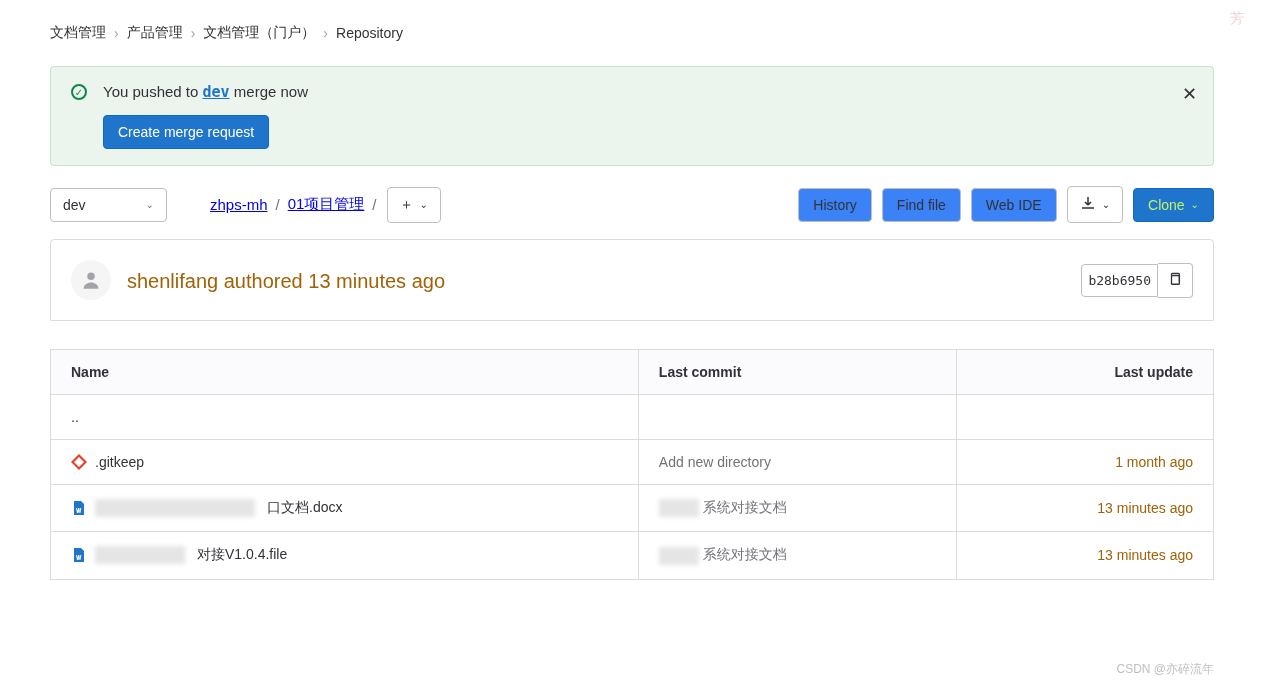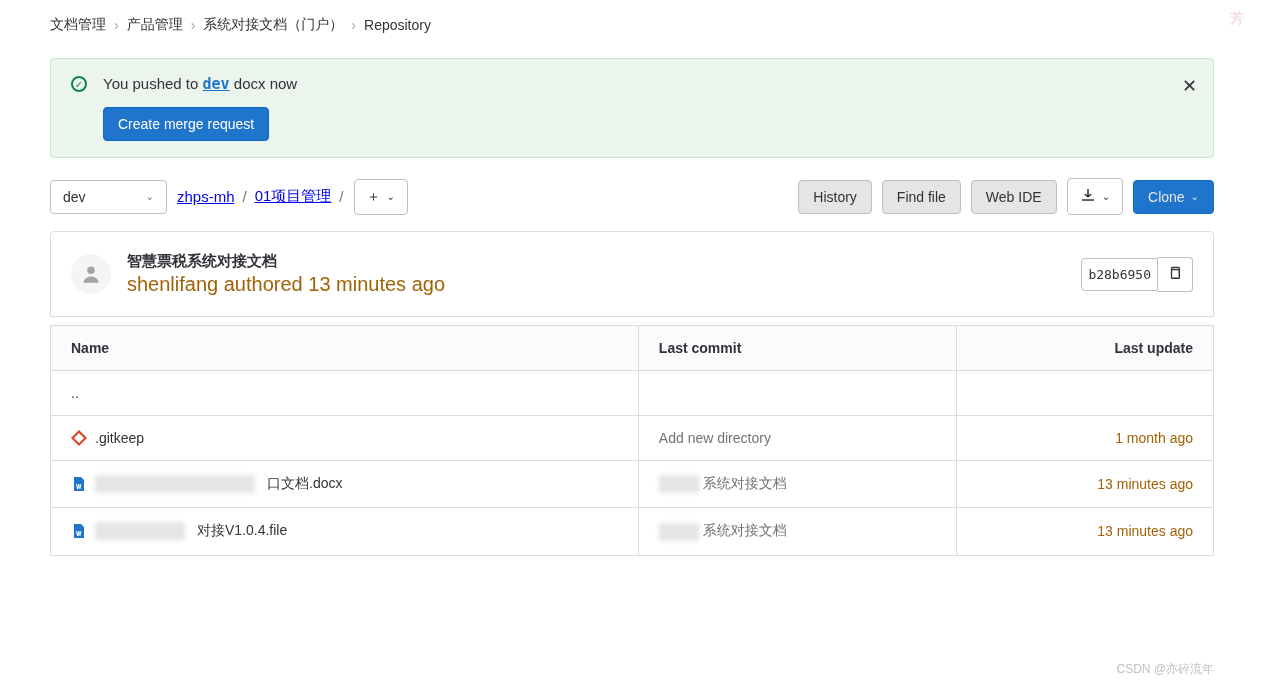--- a/index.html
+++ b/index.html
@@ -1,44 +1,44 @@
 <!DOCTYPE html>
 <html><head>
 <meta charset="utf-8">
 <style>
 * { box-sizing: border-box; margin: 0; padding: 0; }
 body { font-family: -apple-system, BlinkMacSystemFont, "Segoe UI", Helvetica, Arial, sans-serif; font-size: 14px; color: #333238; background: #fff; width: 1264px; padding: 0 50px; }
-.breadcrumb { display: flex; align-items: center; gap: 8px; padding: 16px 0 12px; font-size: 14px; color: #737278; }
+.breadcrumb { display: flex; align-items: center; gap: 8px; padding: 24px 0 12px; font-size: 14px; color: #737278; }
 .breadcrumb a { color: #333238; text-decoration: none; }
 .breadcrumb .sep { color: #a4a3a8; }
 .alert { border: 1px solid #c3e6cd; background: #ecf4ee; border-radius: 4px; padding: 16px 20px; margin: 12px 0 20px; position: relative; }
 .alert-head { display: flex; align-items: center; gap: 16px; }
 .alert-check { width: 16px; height: 16px; border: 2px solid #108548; border-radius: 50%; display: flex; align-items: center; justify-content: center; color: #108548; font-size: 10px; }
 .alert-text { font-size: 15px; color: #333238; }
 .alert-text .branch { color: #1f75cb; font-weight: 600; font-family: monospace; }
 .alert-close { position: absolute; right: 16px; top: 16px; font-size: 18px; color: #333238; cursor: pointer; }
-.btn { display: inline-flex; align-items: center; gap: 6px; padding: 8px 14px; border: 1px solid #bfbfc3; border-radius: 4px; background: #e5e5e5; color: #333238; font-size: 14px; cursor: pointer; text-decoration: none; }
+.btn { display: inline-flex; align-items: center; gap: 6px; padding: 8px 14px; border: 1px solid #bfbfc3; border-radius: 4px; background: #3b82f6; color: #333238; font-size: 14px; cursor: pointer; text-decoration: none; }
 .btn-primary { background: #1f75cb; border-color: #1068bf; color: #ffffff; }
-.btn-blue { background: #1f75cb; border-color: #1068bf; color: #e5e5e5; }
+.btn-blue { background: #1f75cb; border-color: #1068bf; color: #bef264; }
 .toolbar { display: flex; align-items: center; justify-content: space-between; margin-bottom: 16px; }
 .toolbar-left, .toolbar-right { display: flex; align-items: center; gap: 10px; }
 .branch-select { border: 1px solid #bfbfc3; border-radius: 4px; padding: 8px 12px; display: flex; align-items: center; gap: 60px; background: #fff; cursor: pointer; }
 .branch-select .chev { color: #737278; font-size: 10px; }
-.path { display: flex; align-items: center; gap: 8px; font-size: 15px; color: #333238; }
+.path { display: flex; align-items: center; gap: 8px; font-size: 15px; color: #333238; margin-left: 33px; }
 .path .sep { color: #737278; }
 .icon-btn { border: 1px solid #bfbfc3; border-radius: 4px; padding: 8px 12px; background: #fff; display: flex; align-items: center; gap: 6px; cursor: pointer; }
 .commit-box { border: 1px solid #dcdcde; border-radius: 4px 4px 0 0; padding: 20px; display: flex; align-items: center; justify-content: space-between; }
 .commit-left { display: flex; align-items: center; gap: 16px; }
 .avatar { width: 40px; height: 40px; border-radius: 50%; background: #f5f5f5; display: flex; align-items: center; justify-content: center; color: #a4a3a8; }
 .commit-title { font-weight: 600; font-size: 15px; color: #333238; }
 .commit-meta { font-size: 20px; color: #a16207; margin-top: 2px; }
 .commit-right { display: flex; align-items: center; gap: 0; }
 .sha-btn { border: 1px solid #bfbfc3; border-radius: 4px 0 0 4px; padding: 8px 6px; font-family: monospace; font-size: 13px; background: #fff; cursor: pointer; }
 .copy-btn { border: 1px solid #bfbfc3; border-left: none; border-radius: 0 4px 4px 0; padding: 8px 10px; background: #fff; cursor: pointer; }
-table { width: 100%; border-collapse: collapse; margin-top: 8px; }
+table { width: 100%; border-collapse: collapse; margin-top: 28px; }
 th { text-align: left; padding: 14px 20px; background: #fbfafd; border: 1px solid #dcdcde; font-weight: 600; font-size: 14px; color: #333238; }
 th.right { text-align: right; }
 td { padding: 14px 20px; border: 1px solid #dcdcde; border-top: none; font-size: 14px; color: #333238; }
 td.right { text-align: right; color: #a16207; }
 td.commit-col { color: #737278; }
 .file-link { display: flex; align-items: center; gap: 8px; color: #333238; text-decoration: none; }
 .file-icon { width: 16px; height: 16px; flex-shrink: 0; }
 .gitkeep-icon { color: #e24329; }
 .word-icon { color: #1f75cb; }
 .blur-box { display: inline-block; height: 18px; background: #e5e5e5; filter: blur(2px); vertical-align: middle; margin-right: 4px; }
@@ -49,30 +49,30 @@
 </head>
 <body>
 
 <div class="watermark">芳</div>
 
 <nav class="breadcrumb">
   <a href="#">文档管理</a>
   <span class="sep">›</span>
   <a href="#">产品管理</a>
   <span class="sep">›</span>
-  <a href="#">系统对接文档（门户）</a>
+  <a href="#">文档管理（门户）</a>
   <span class="sep">›</span>
   <a href="#" style="font-weight:400">Repository</a>
 </nav>
 
 <div class="alert">
   <div class="alert-head">
     <span class="alert-check">✓</span>
     <span class="alert-text">
-      <span>You pushed to </span><a href="#" class="branch">dev</a><span> docx now</span>
+      <span>You pushed to </span><a href="#" class="branch">dev</a><span> merge now</span>
     </span>
   </div>
   <span class="alert-close">✕</span>
   <div style="margin-top:14px; margin-left:32px;">
     <a class="btn btn-primary">Create merge request</a>
   </div>
 </div>
 
 <div class="toolbar">
   <div class="toolbar-left">
@@ -112,21 +112,20 @@
 
 <div class="commit-box">
   <div class="commit-left">
     <div class="avatar">
       <svg width="20" height="20" viewBox="0 0 16 16" fill="currentColor">
           <circle cx="8" cy="5" r="3"></circle>
           <path d="M2 15c0-3 3-5 6-5s6 2 6 5"></path>
         </svg>
     </div>
     <div>
-      <div class="commit-title">智慧票税系统对接文档</div>
       <div class="commit-meta">
         <span>shenlifang</span> <span>authored</span> <span>13 minutes ago</span>
       </div>
     </div>
   </div>
   <div class="commit-right">
     <span class="sha-btn">b28b6950</span>
     <span class="copy-btn">
       <svg width="14" height="14" viewBox="0 0 16 16" fill="none" stroke="currentColor" stroke-width="1.5">
           <rect x="4" y="4" width="9" height="10" rx="1"></rect>

